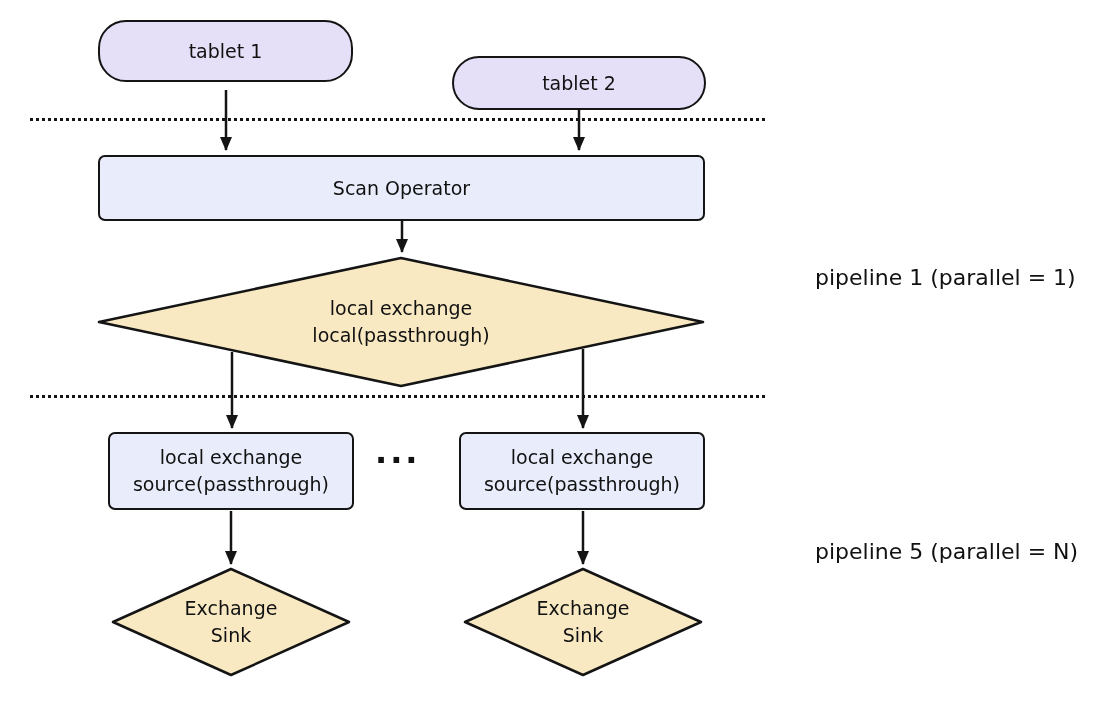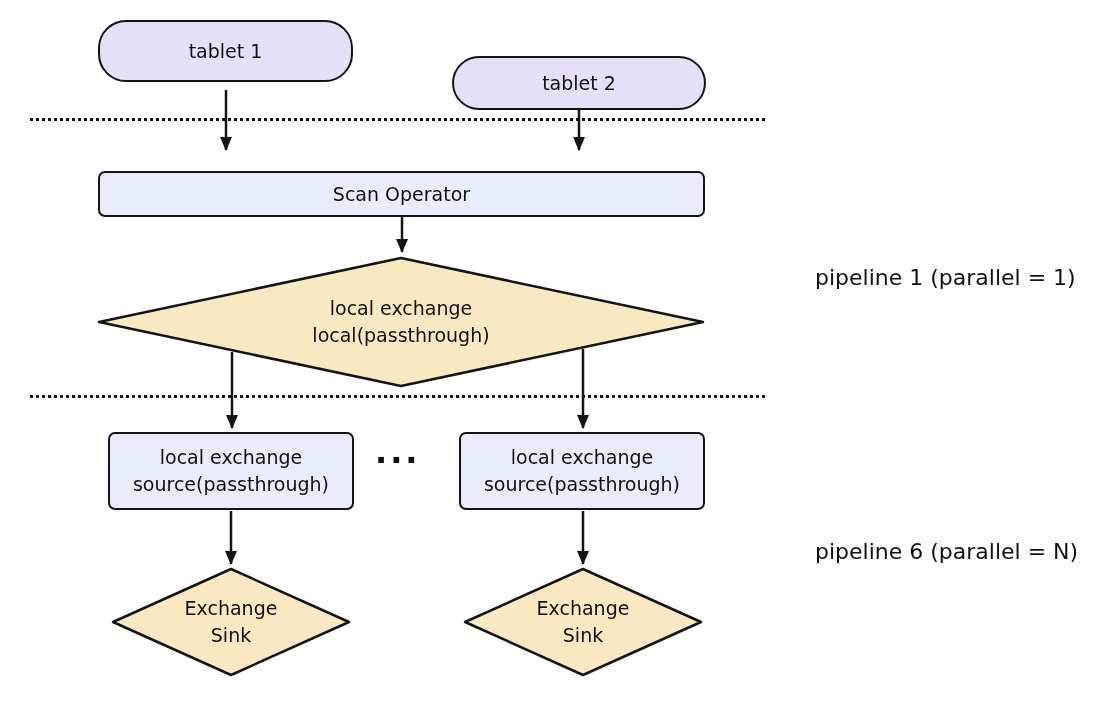--- a/index.html
+++ b/index.html
@@ -116,21 +116,21 @@
   <div class="dotted-line" style="left:30px; top:118px; width:735px;"></div>
   <div class="dotted-line" style="left:30px; top:395px; width:735px;"></div>
 
   <div class="node-stadium" style="left:98px; top:20px; width:255px; height:62px;">
     <span>tablet 1</span>
   </div>
   <div class="node-stadium" style="left:452px; top:35px; width:254px; height:54px;margin-top:21px;">
     <span>tablet 2</span>
   </div>
 
-  <div class="node-rect" style="left:98px; top:171px; width:607px; height:46px;">
+  <div class="node-rect" style="left:98px; top:155px; width:607px; height:66px;">
     <span>Scan Operator</span>
   </div>
 
   <div class="diamond-label" style="left:241px; top:282px; width:320px; height:80px;">
     <span>local exchange</span>
     <span>local(passthrough)</span>
   </div>
 
   <div class="node-rect" style="left:108px; top:432px; width:246px; height:78px;">
     <span>local exchange</span>
@@ -146,15 +146,15 @@
   <div class="diamond-label" style="left:151px; top:582px; width:160px; height:80px;">
     <span>Exchange</span>
     <span>Sink</span>
   </div>
   <div class="diamond-label" style="left:503px; top:582px; width:160px; height:80px;">
     <span>Exchange</span>
     <span>Sink</span>
   </div>
 
   <div class="pipeline-label" style="left:815px; top:253px;margin-top:12px;">pipeline 1 (parallel = 1)</div>
-  <div class="pipeline-label" style="left:815px; top:539px;">pipeline 6 (parallel = N)</div>
+  <div class="pipeline-label" style="left:815px; top:539px;">pipeline 5 (parallel = N)</div>
 
 </div>
 
 </body></html>

